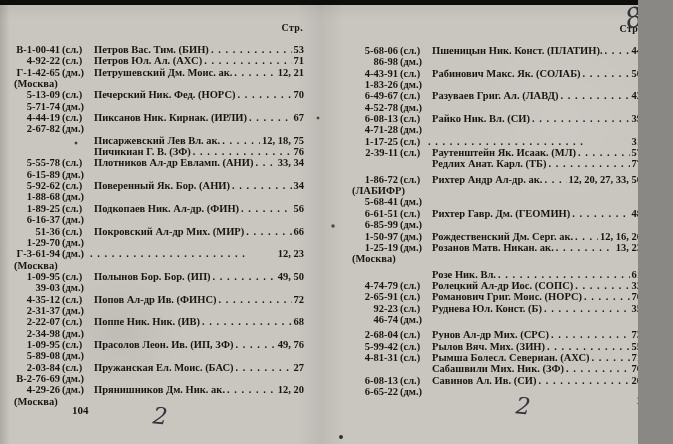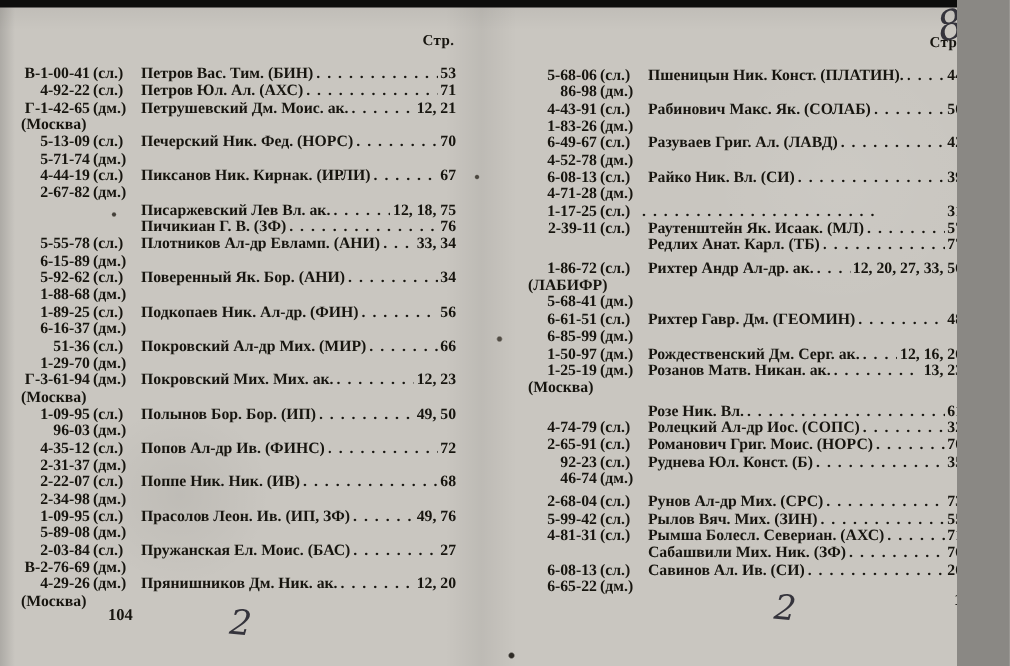--- a/index.html
+++ b/index.html
@@ -147,36 +147,35 @@
           <span class="leader"></span>
           <span class="pg">66</span>
         </div>
         <div class="row">
           <span class="code">1-29-70</span>
           <span class="kind">(дм.)</span>
         </div>
         <div class="row">
           <span class="code">Г-3-61-94</span>
           <span class="kind">(дм.)</span>
-          <span class="name">Покровский Мих. Мих. ак.</span>
           <span class="leader"></span>
           <span class="pg">12, 23</span>
         </div>
         <div class="row">
           <span class="note">(Москва)</span>
         </div>
         <div class="row">
           <span class="code">1-09-95</span>
           <span class="kind">(сл.)</span>
           <span class="name">Полынов Бор. Бор. (ИП)</span>
           <span class="leader"></span>
           <span class="pg">49, 50</span>
         </div>
         <div class="row">
-          <span class="code">96-03</span>
+          <span class="code">39-03</span>
           <span class="kind">(дм.)</span>
         </div>
         <div class="row">
           <span class="code">4-35-12</span>
           <span class="kind">(сл.)</span>
           <span class="name">Попов Ал-др Ив. (ФИНС)</span>
           <span class="leader"></span>
           <span class="pg">72</span>
         </div>
         <div class="row">

